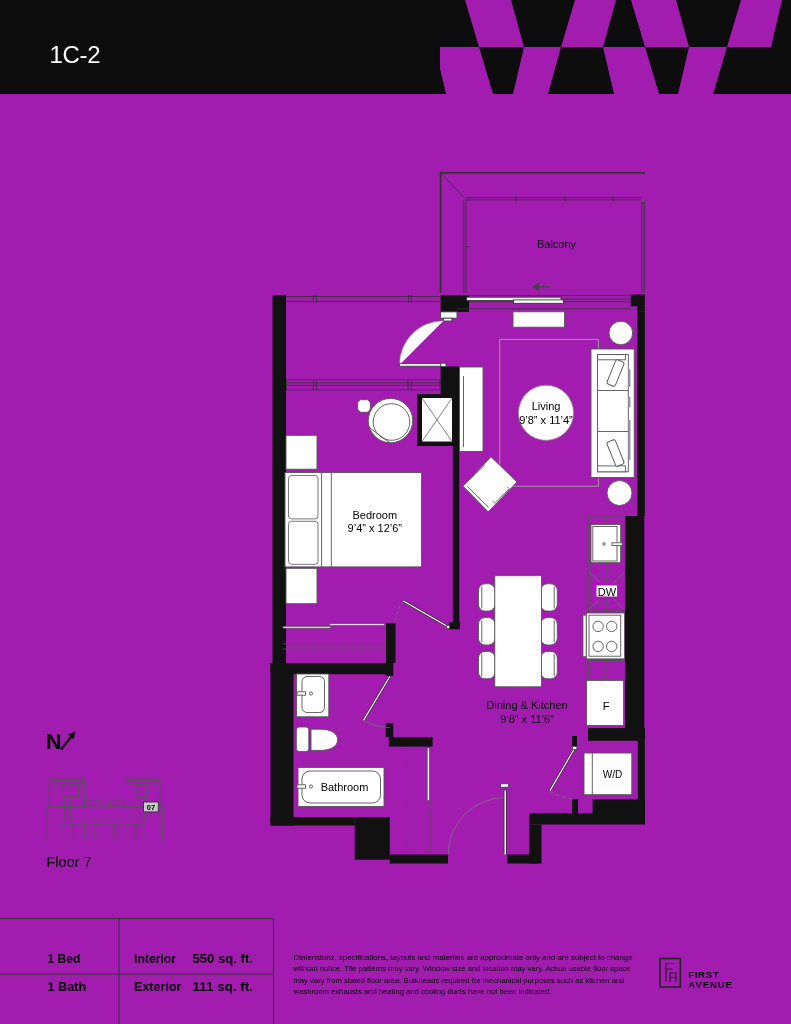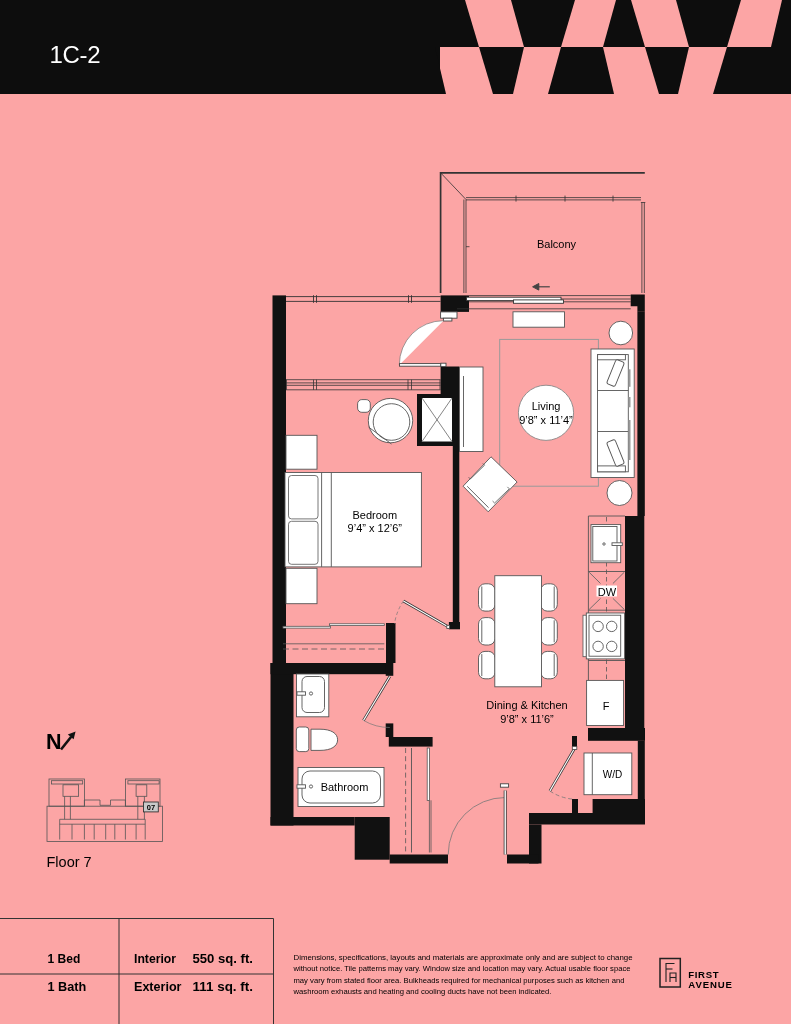--- a/index.html
+++ b/index.html
@@ -1,16 +1,16 @@
 <!DOCTYPE html>
 <html><head>
 <meta charset="utf-8">
 <style>
 html,body{margin:0;padding:0;background:#fff;}
-#page{position:relative;width:791px;height:1024px;background:#fca5a5;overflow:hidden;}
+#page{position:relative;width:791px;height:1024px;background:#a21caf;overflow:hidden;}
 svg{position:absolute;top:0;left:0;}
 text{font-family:"Liberation Sans",sans-serif;}
 </style>
 </head>
 <body>
 <div id="page">
 <svg width="791" height="1024" viewBox="0 0 791 1024">
 
 <g>
 <rect x="0" y="0" width="440" height="94" fill="#0d0d0d"></rect>

